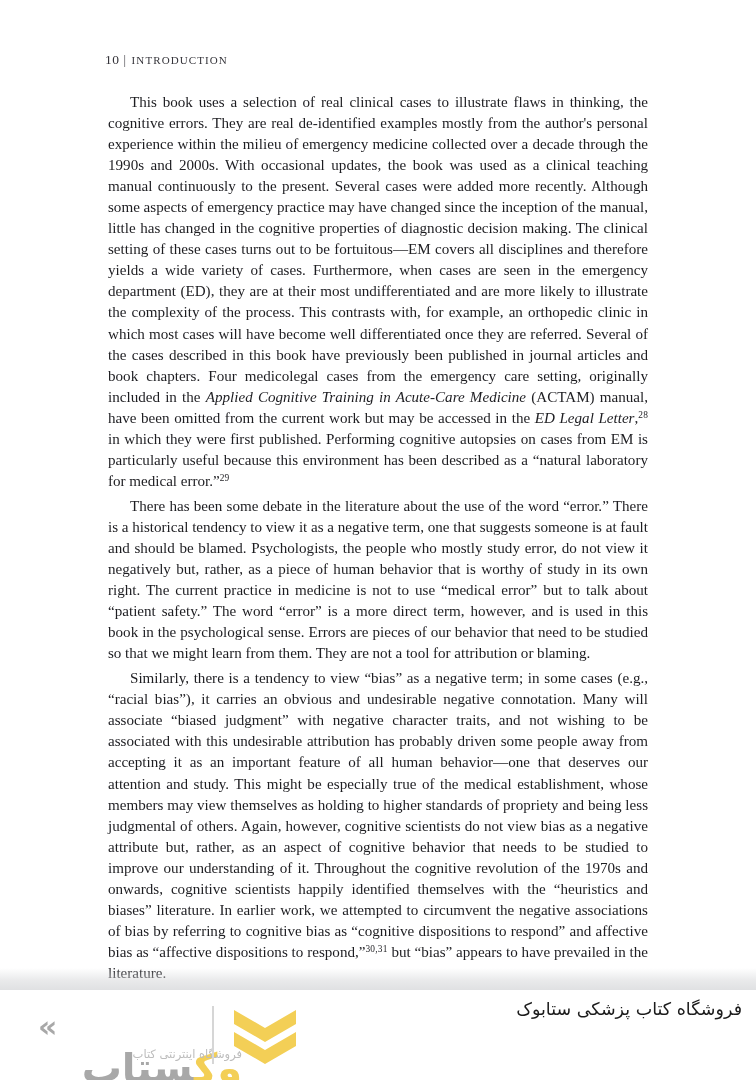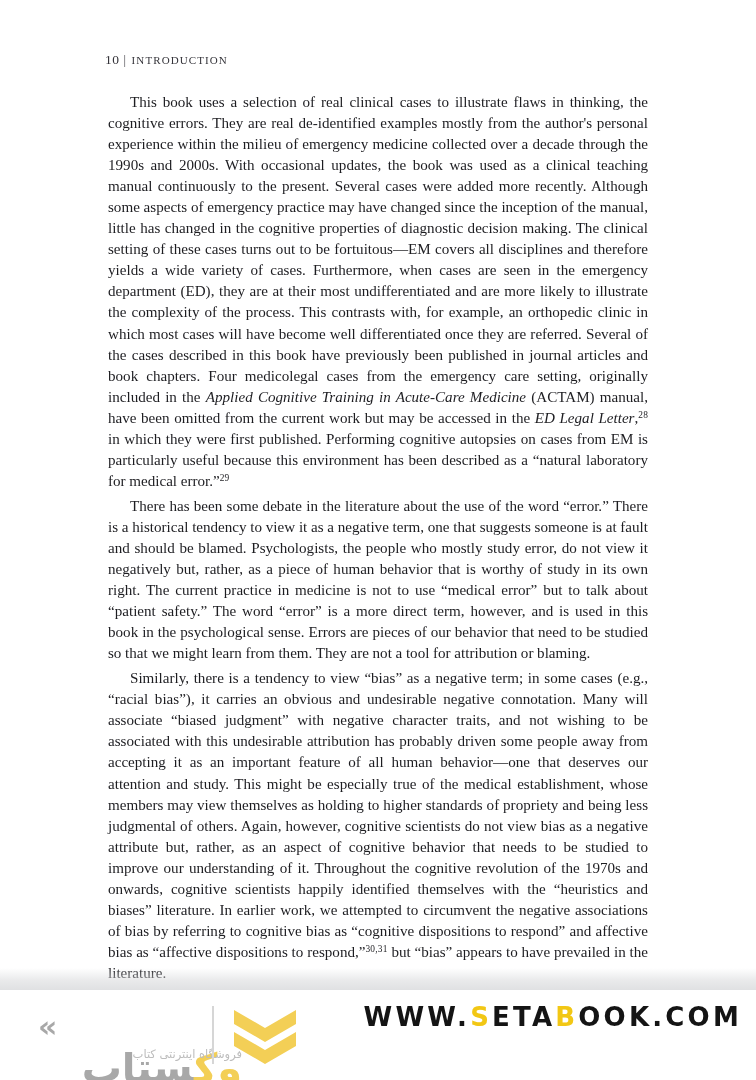--- a/index.html
+++ b/index.html
@@ -230,15 +230,15 @@
 
     <div class="logo-divider"></div>
 
     <svg class="chevron-mark" viewBox="0 0 62 56">
       <polygon points="0,2 31,20 62,2 62,16 31,34 0,16" fill="#f3cf56"></polygon>
       <polygon points="0,24 31,42 62,24 62,38 31,56 0,38" fill="#f3cf56"></polygon>
     </svg>
   </div>
 
   <div class="footer-right">
-    <div class="footer-url"><span>WWW.</span><span class="accent">S</span><span>ETA</span><span class="accent">B</span><span>OOK.COM</span></div>
+    <div class="footer-fa">فروشگاه کتاب پزشکی ستابوک</div>
   </div>
 </div>
 
 </body></html>

